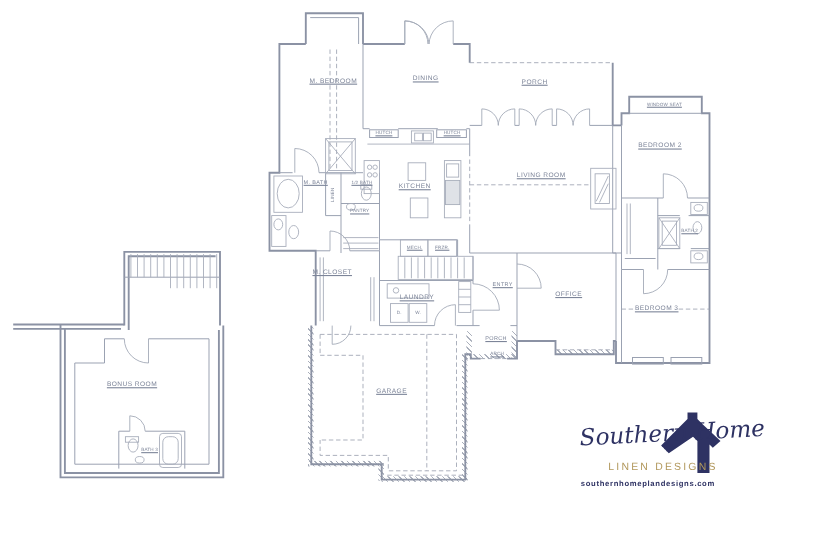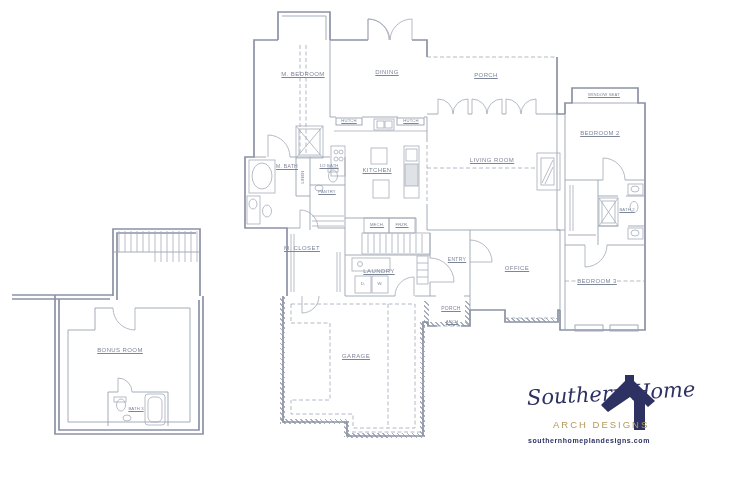--- a/index.html
+++ b/index.html
@@ -235,16 +235,16 @@
   <span class="lbl s4" style="left:411px;top:119px">HUTCH</span>
   <span class="lbl s4 nound" style="left:363px;top:282px">D.</span>
   <span class="lbl s4 nound" style="left:380px;top:282px">W.</span>
   <span class="lbl s4 nound vert" style="left:303px;top:177px">LINEN</span>
 
   <svg class="logo-house" width="62" height="60" viewBox="0 0 62 60">
     <path d="M1,31 L25,7 L25,1 L34,1 L34,7 L38,11 L55,27 L48,33 L45,30 L45,56 L34,56 L34,27 L30,23 L8,38 Z" fill="#2e3263"></path>
     <path d="M2,32 L8,29 M4,34 L11,30 M6,36 L13,32" stroke="#2e3263" stroke-width="1" fill="none"></path>
   </svg>
   <div class="logo-script">Southern Home</div>
-  <div class="logo-sub">ARCH DESIGNS</div>
+  <div class="logo-sub">LINEN DESIGNS</div>
   <div class="logo-url">southernhomeplandesigns.com</div>
 
 </div>
 
 </body></html>

